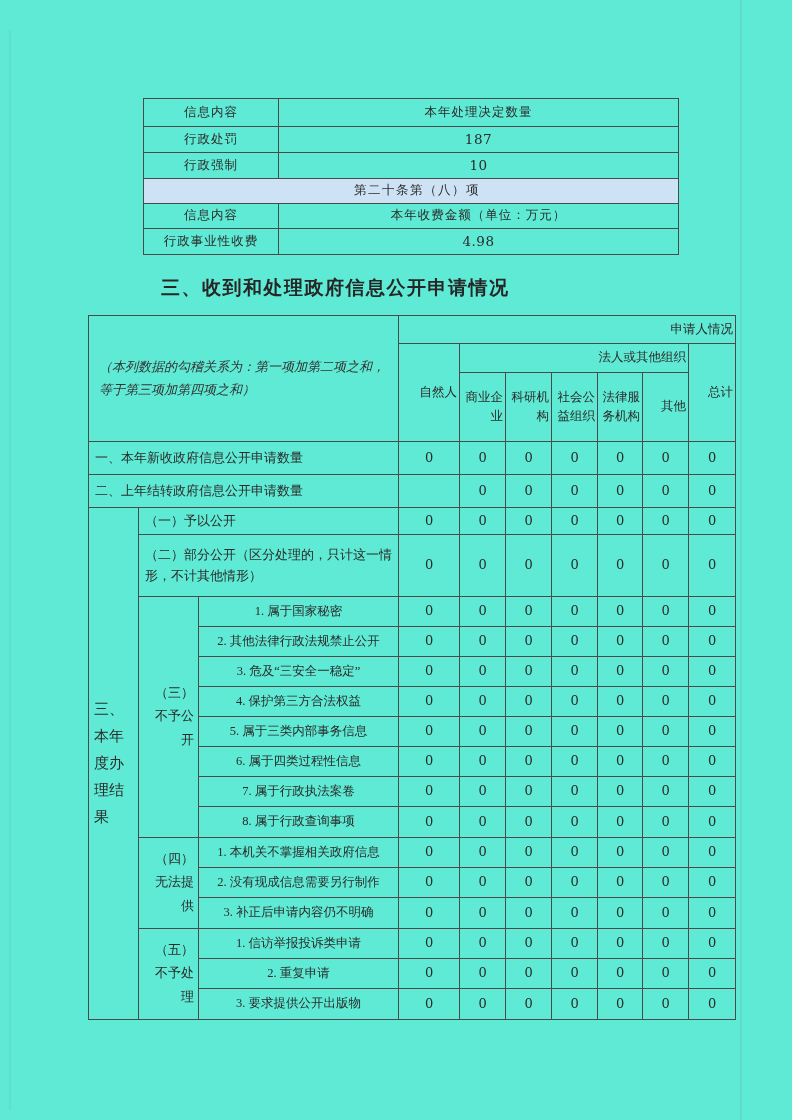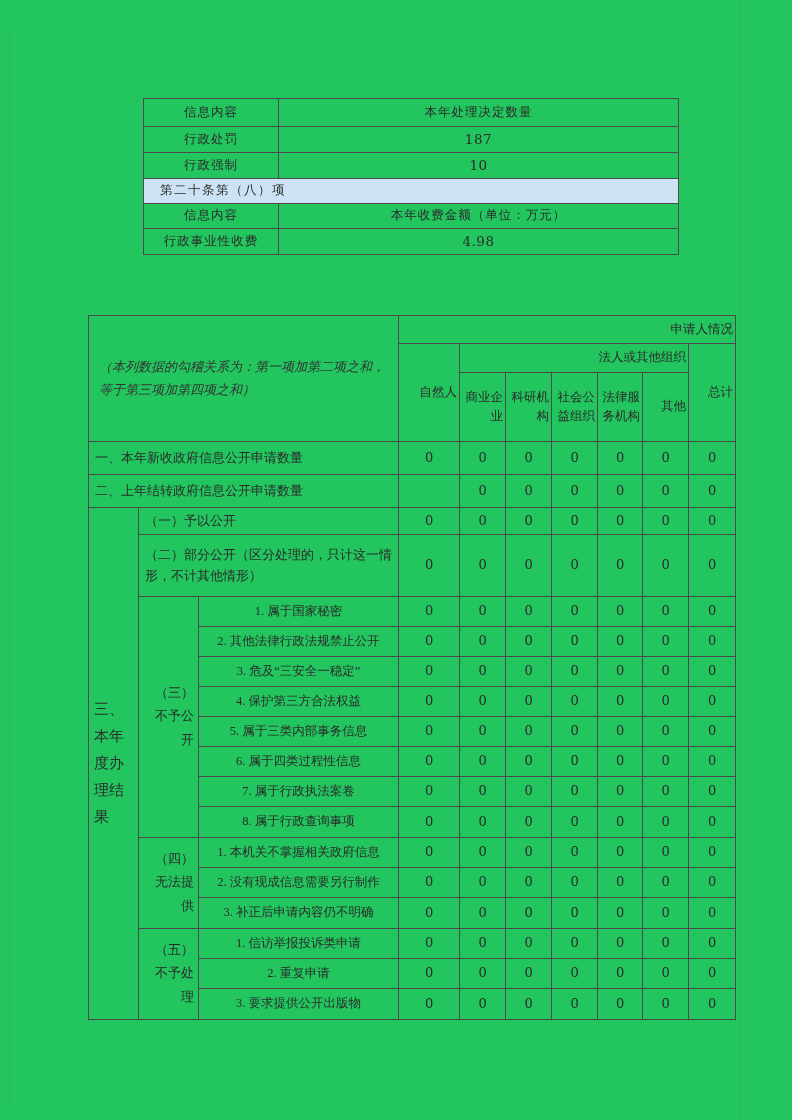--- a/index.html
+++ b/index.html
@@ -1,20 +1,20 @@
 <!DOCTYPE html>
 <html><head>
 <meta charset="utf-8">
 <style>
   html,body{margin:0;padding:0;background:#e9e9e9;}
   .sheet{
     position:relative;
     width:792px;height:1120px;
     margin:0 auto;
-    background:#22c55e;
+    background:#5eead4;
     overflow:hidden;
     font-family:"Liberation Serif","DejaVu Serif",serif;
     color:#2b2b2b;
   }
   
   .edge-left{position:absolute;left:9px;top:30px;width:2px;height:1080px;background:rgba(110,110,110,0.08);}
   .edge-right{position:absolute;left:740px;top:0px;width:2px;height:1120px;background:rgba(110,110,110,0.12);}
 
   table{border-collapse:collapse;table-layout:fixed;}
   td{
@@ -24,21 +24,21 @@
     padding:2px 4px;
     font-size:12.5px;
     line-height:1.55;
   }
 
   
   #penalty-table{position:absolute;left:143px;top:98px;width:535px;}
   #penalty-table td.c1{text-align:center;letter-spacing:1px;}
   #penalty-table td.c2{text-align:center;letter-spacing:1px;}
   #penalty-table td.num{font-size:13.5px;letter-spacing:0.5px;font-family:"DejaVu Serif",serif;}
-  #penalty-table td.blue{text-align:left;letter-spacing:1.5px;padding-left:16px;}
+  #penalty-table td.blue{text-align:center;letter-spacing:1.5px;padding-left:16px;}
 
   
   #section-title{
     position:absolute;left:161px;top:275px;
     font-family:"Liberation Sans","DejaVu Sans",sans-serif;
     font-weight:700;font-size:19px;letter-spacing:1.5px;color:#262626;
     white-space:nowrap;
   }
 
   
@@ -92,20 +92,21 @@
           <td class="c1">信息内容</td>
           <td class="c2">本年收费金额（单位：万元）</td>
         </tr>
         <tr style="height: 26px;">
           <td class="c1">行政事业性收费</td>
           <td class="c2 num">4.98</td>
         </tr>
       </tbody>
   </table>
 
+  <div id="section-title">三、收到和处理政府信息公开申请情况</div>
 
   <table id="application-table">
     <colgroup>
       <col style="width:50px">
         <col style="width:60px">
         <col style="width:200px">
       <col style="width:61px">
         <col style="width:46px">
         <col style="width:46px">
       <col style="width:46px">

